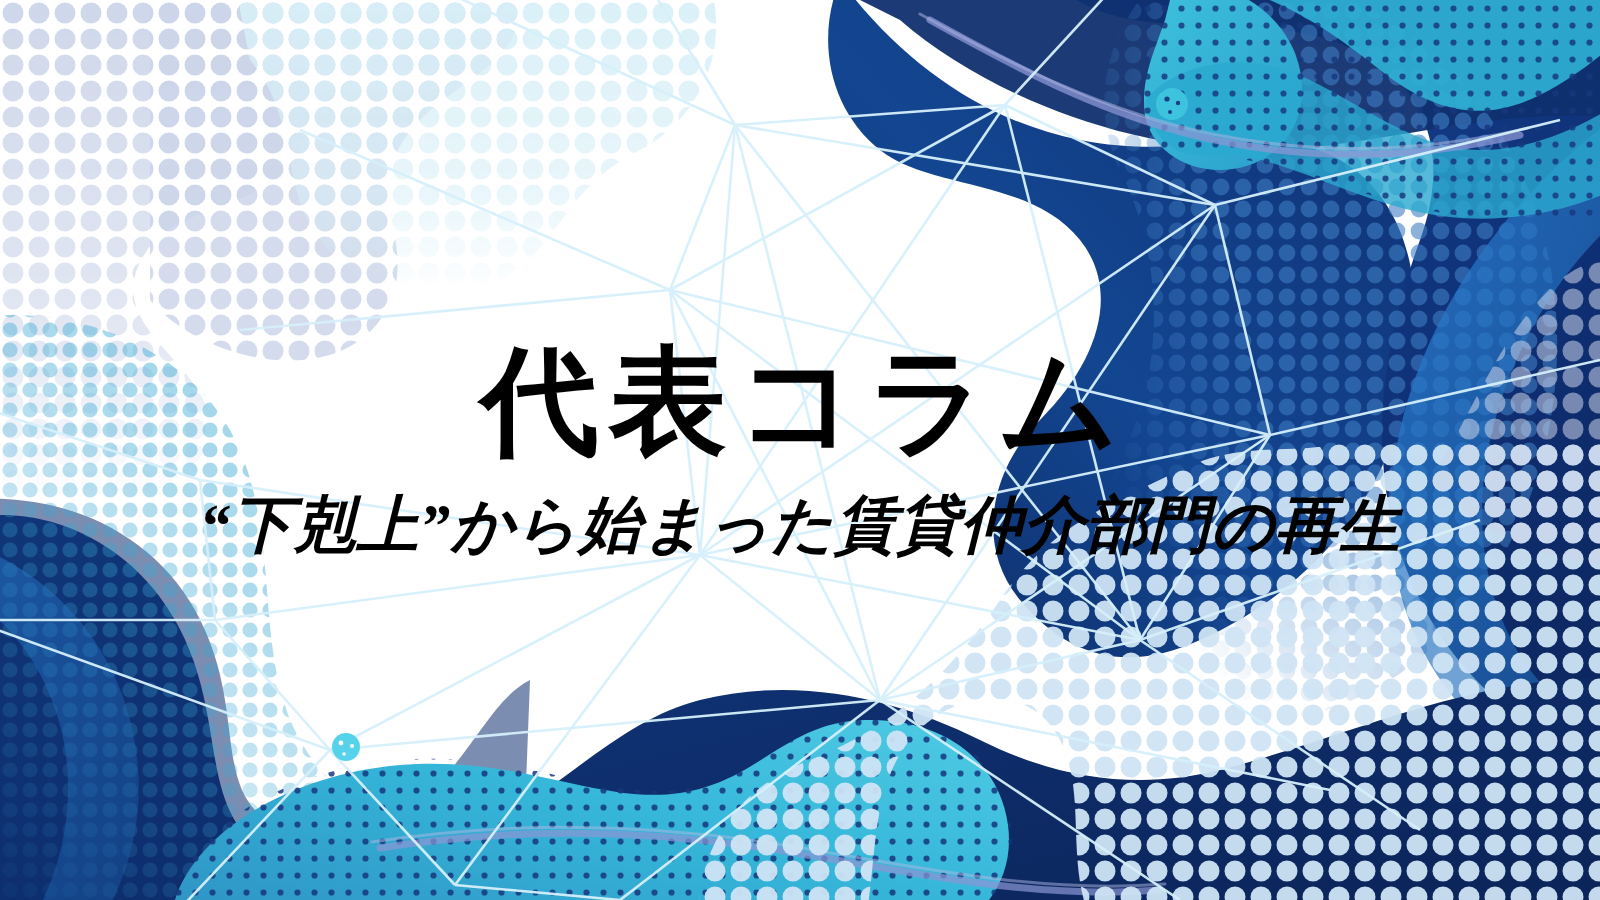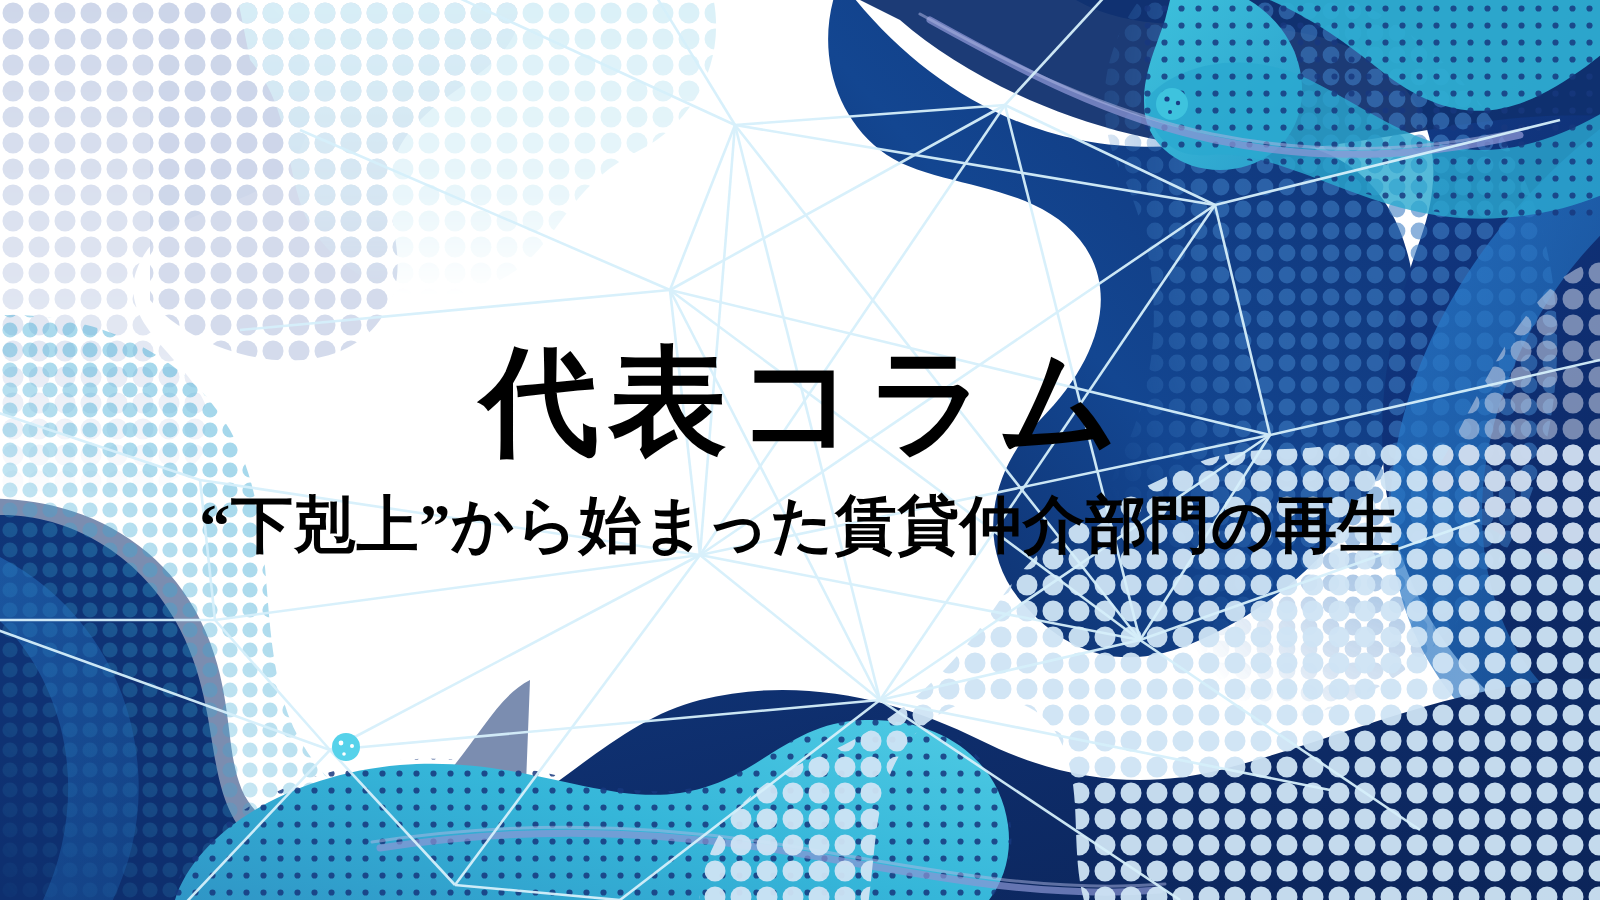--- a/index.html
+++ b/index.html
@@ -46,20 +46,21 @@
   }
   #title-sub {
     font-family: "Liberation Serif", "DejaVu Serif", serif;
     font-weight: 700;
     font-size: 62px;
     line-height: 1.1;
     letter-spacing: 0.012em;
     color: #000000;
     margin: 0;
     white-space: nowrap;
+    font-style: italic;
   }
 </style>
 </head>
 <body>
 
 <div id="banner">
 
   <svg id="bg-art" viewBox="0 0 1600 900" xmlns="http://www.w3.org/2000/svg">
     <defs>
 

